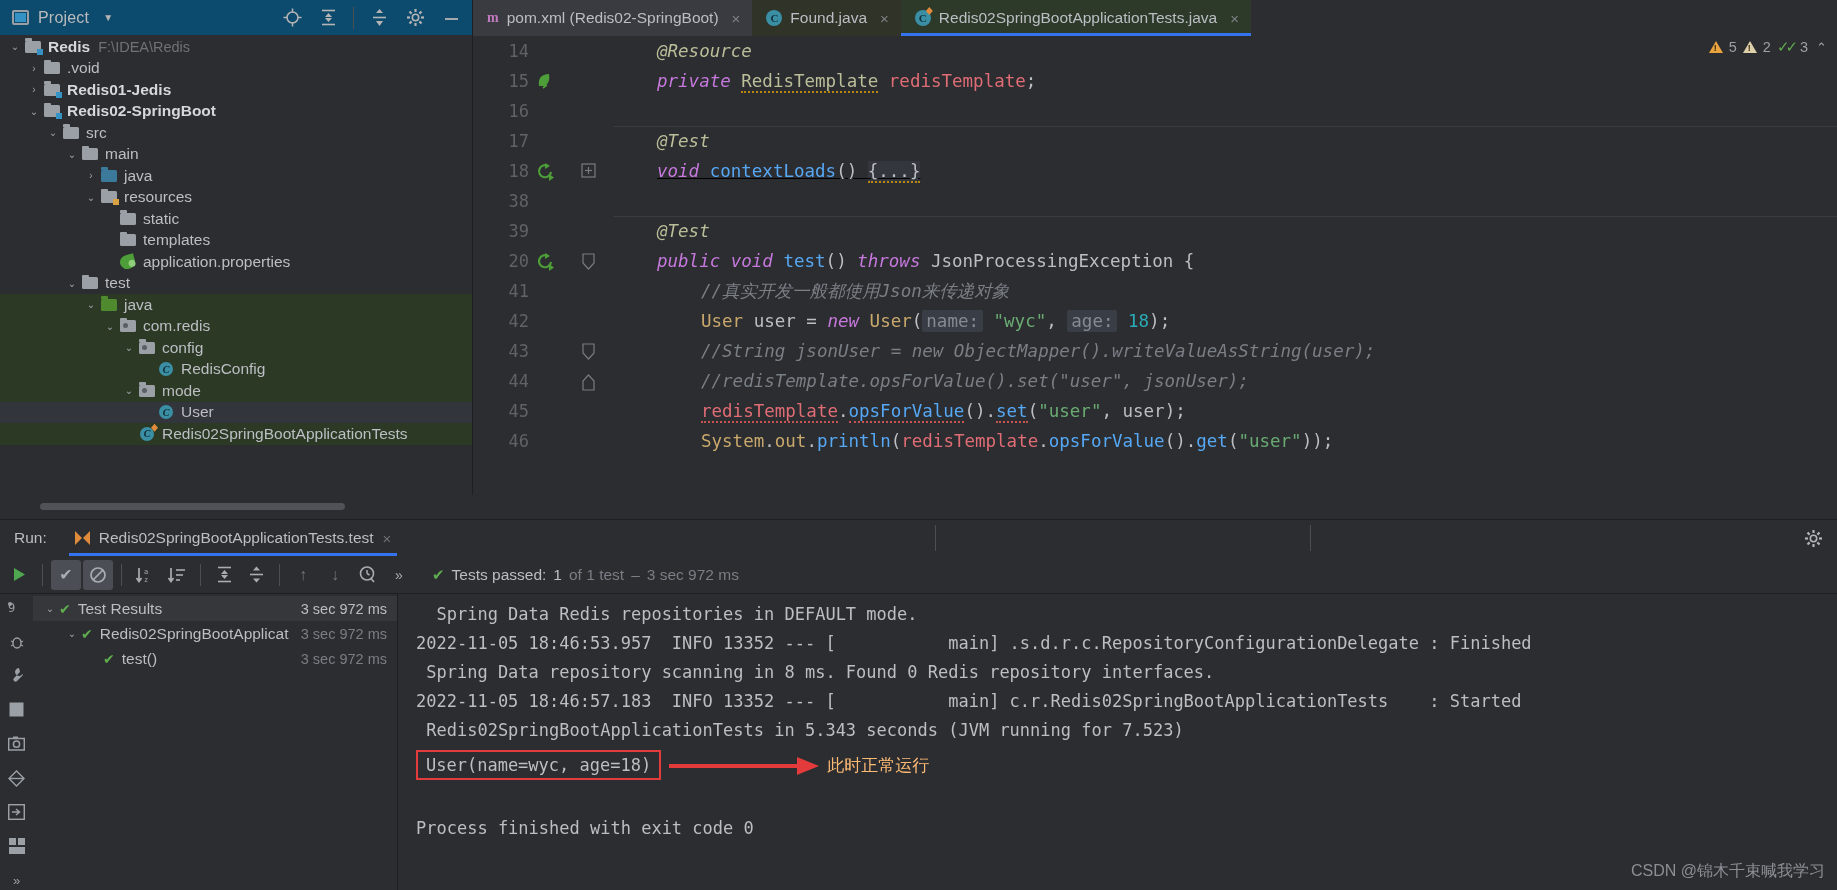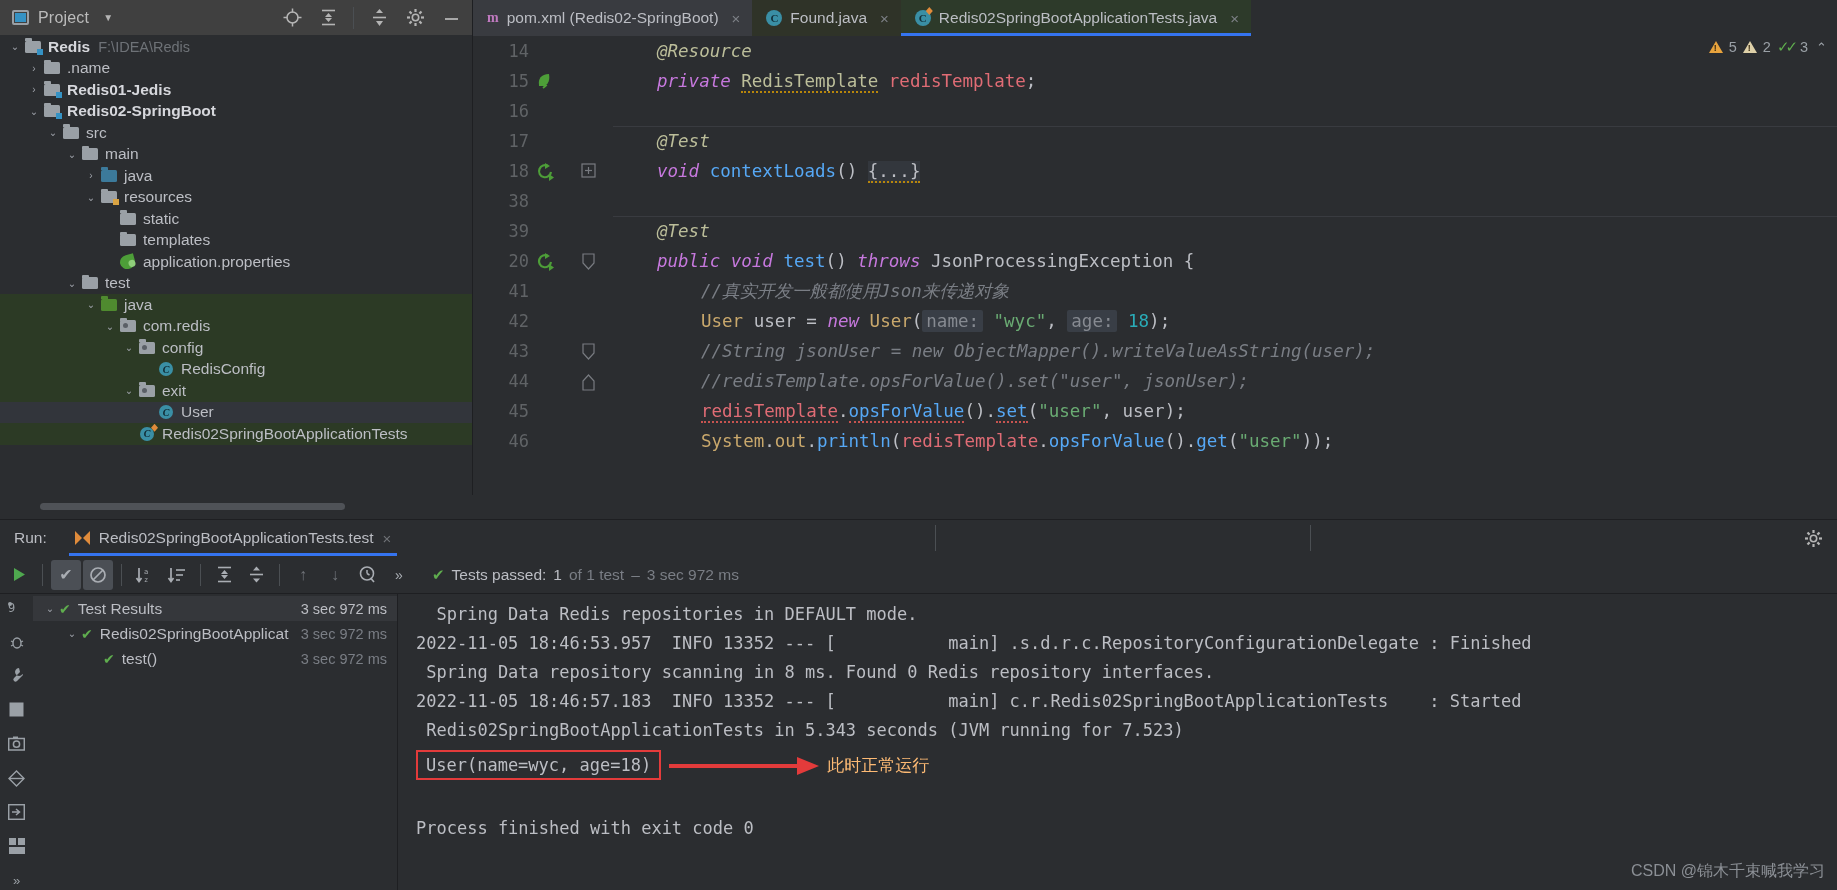--- a/index.html
+++ b/index.html
@@ -11,21 +11,21 @@
   }
   .app { position: relative; width: 1837px; height: 890px; background: #2b2d30; }
 
   
   .left-panel {
     position: absolute; left: 0; top: 0; width: 473px; height: 519px;
     background: #2b2d30; border-right: 1px solid #1e1f22;
   }
   .proj-header {
     height: 36px; display: flex; align-items: center;
-    background: #404040; border-bottom: 1px solid #2b2d30;
+    background: #0c4a6e; border-bottom: 1px solid #2b2d30;
     padding-left: 12px;
   }
   .proj-title {
     color: #bbbbbb; font-size: 16px; margin-left: 9px; letter-spacing: .2px;
   }
   .proj-caret {
     margin-left: 14px; color: #b4b4b4; font-size: 10px;
   }
   .proj-icon {
     width: 17px; height: 15px; border: 2px solid #9aa0a6; border-radius: 2px;
@@ -238,21 +238,21 @@
             <i class="badge"></i>
           </span>
           <span class="lbl bold">Redis</span>
           <span class="path">F:\IDEA\Redis</span>
         </div>
         <div class="row" style="padding-left: 25px;">
           <span class="arrow">›</span>
           <span class="ico">
             <i class="fld"></i>
           </span>
-          <span class="lbl">.name</span>
+          <span class="lbl">.void</span>
         </div>
         <div class="row" style="padding-left: 25px;">
           <span class="arrow">›</span>
           <span class="ico">
             <i class="fld"></i>
             <i class="badge"></i>
           </span>
           <span class="lbl bold">Redis01-Jedis</span>
         </div>
         <div class="row" style="padding-left: 25px;">
@@ -349,21 +349,21 @@
             <i class="cls">C</i>
           </span>
           <span class="lbl">RedisConfig</span>
         </div>
         <div class="row green" style="padding-left: 120px;">
           <span class="arrow">⌄</span>
           <span class="ico">
             <i class="fld"></i>
             <i class="pkgdot"></i>
           </span>
-          <span class="lbl">exit</span>
+          <span class="lbl">mode</span>
         </div>
         <div class="row sel" style="padding-left: 139px;">
           <span class="arrow blank">·</span>
           <span class="ico">
             <i class="cls">C</i>
           </span>
           <span class="lbl">User</span>
         </div>
         <div class="row green" style="padding-left: 120px;">
           <span class="arrow blank">·</span>
@@ -418,21 +418,21 @@
           <div class="cline"><span class="lnum">16</span><span class="ctext" style="padding-left: 44px;"></span></div>
           <div class="cline"><div class="sep-line"></div><span class="lnum">17</span><span class="ctext" style="padding-left: 44px;"><span class="k-ann">@Test</span></span></div>
           <div class="cline"><span class="lnum">18</span><span class="gut-ico"><svg width="20" height="20" viewBox="0 0 20 20">
                 <path d="M13 4 A6 6 0 1 0 16 10" stroke="#4d9e38" stroke-width="2.2" fill="none"></path>
                 <path d="M10 1 L15 4 L10 7 Z" fill="#4d9e38"></path>
                 <path d="M14 12 L19 15.5 L14 19 Z" fill="#4d9e38"></path>
               </svg></span><span class="fold"><svg width="15" height="15" viewBox="0 0 15 15">
                 <rect x="1" y="1" width="13" height="13" fill="none" stroke="#787b80" stroke-width="1.2"></rect>
                 <line x1="4" y1="7.5" x2="11" y2="7.5" stroke="#787b80" stroke-width="1.2"></line>
                 <line x1="7.5" y1="4" x2="7.5" y2="11" stroke="#787b80" stroke-width="1.2"></line>
-              </svg></span><span class="ctext" style="padding-left: 44px;"><span class="k-mod">void </span><span class="k-meth">contextLoads</span><span class="k-plain">() </span><span class="k-plain blockhl wavy">{...}</span></span></div>
+              </svg></span><span class="ctext" style="padding-left: 44px; text-decoration: underline;"><span class="k-mod">void </span><span class="k-meth">contextLoads</span><span class="k-plain">() </span><span class="k-plain blockhl wavy">{...}</span></span></div>
           <div class="cline"><span class="lnum">38</span><span class="ctext" style="padding-left: 44px;"></span></div>
           <div class="cline"><div class="sep-line"></div><span class="lnum">39</span><span class="ctext" style="padding-left: 44px;"><span class="k-ann">@Test</span></span></div>
           <div class="cline"><span class="lnum">20</span><span class="gut-ico"><svg width="20" height="20" viewBox="0 0 20 20">
                 <path d="M13 4 A6 6 0 1 0 16 10" stroke="#4d9e38" stroke-width="2.2" fill="none"></path>
                 <path d="M10 1 L15 4 L10 7 Z" fill="#4d9e38"></path>
                 <path d="M14 12 L19 15.5 L14 19 Z" fill="#4d9e38"></path>
               </svg></span><span class="fold"><svg width="15" height="18" viewBox="0 0 15 18">
                 <path d="M2 1 L13 1 L13 10 L7.5 16 L2 10 Z" fill="none" stroke="#787b80" stroke-width="1.2"></path>
               </svg></span><span class="ctext" style="padding-left: 44px;"><span class="k-mod">public void </span><span class="k-meth">test</span><span class="k-plain">() </span><span class="k-mod">throws </span><span class="k-plain">JsonProcessingException</span><span class="k-plain"> {</span></span></div>
           <div class="cline"><span class="lnum">41</span><span class="ctext" style="padding-left: 88px;"><span class="k-cmt">//真实开发一般都使用Json来传递对象</span></span></div>

